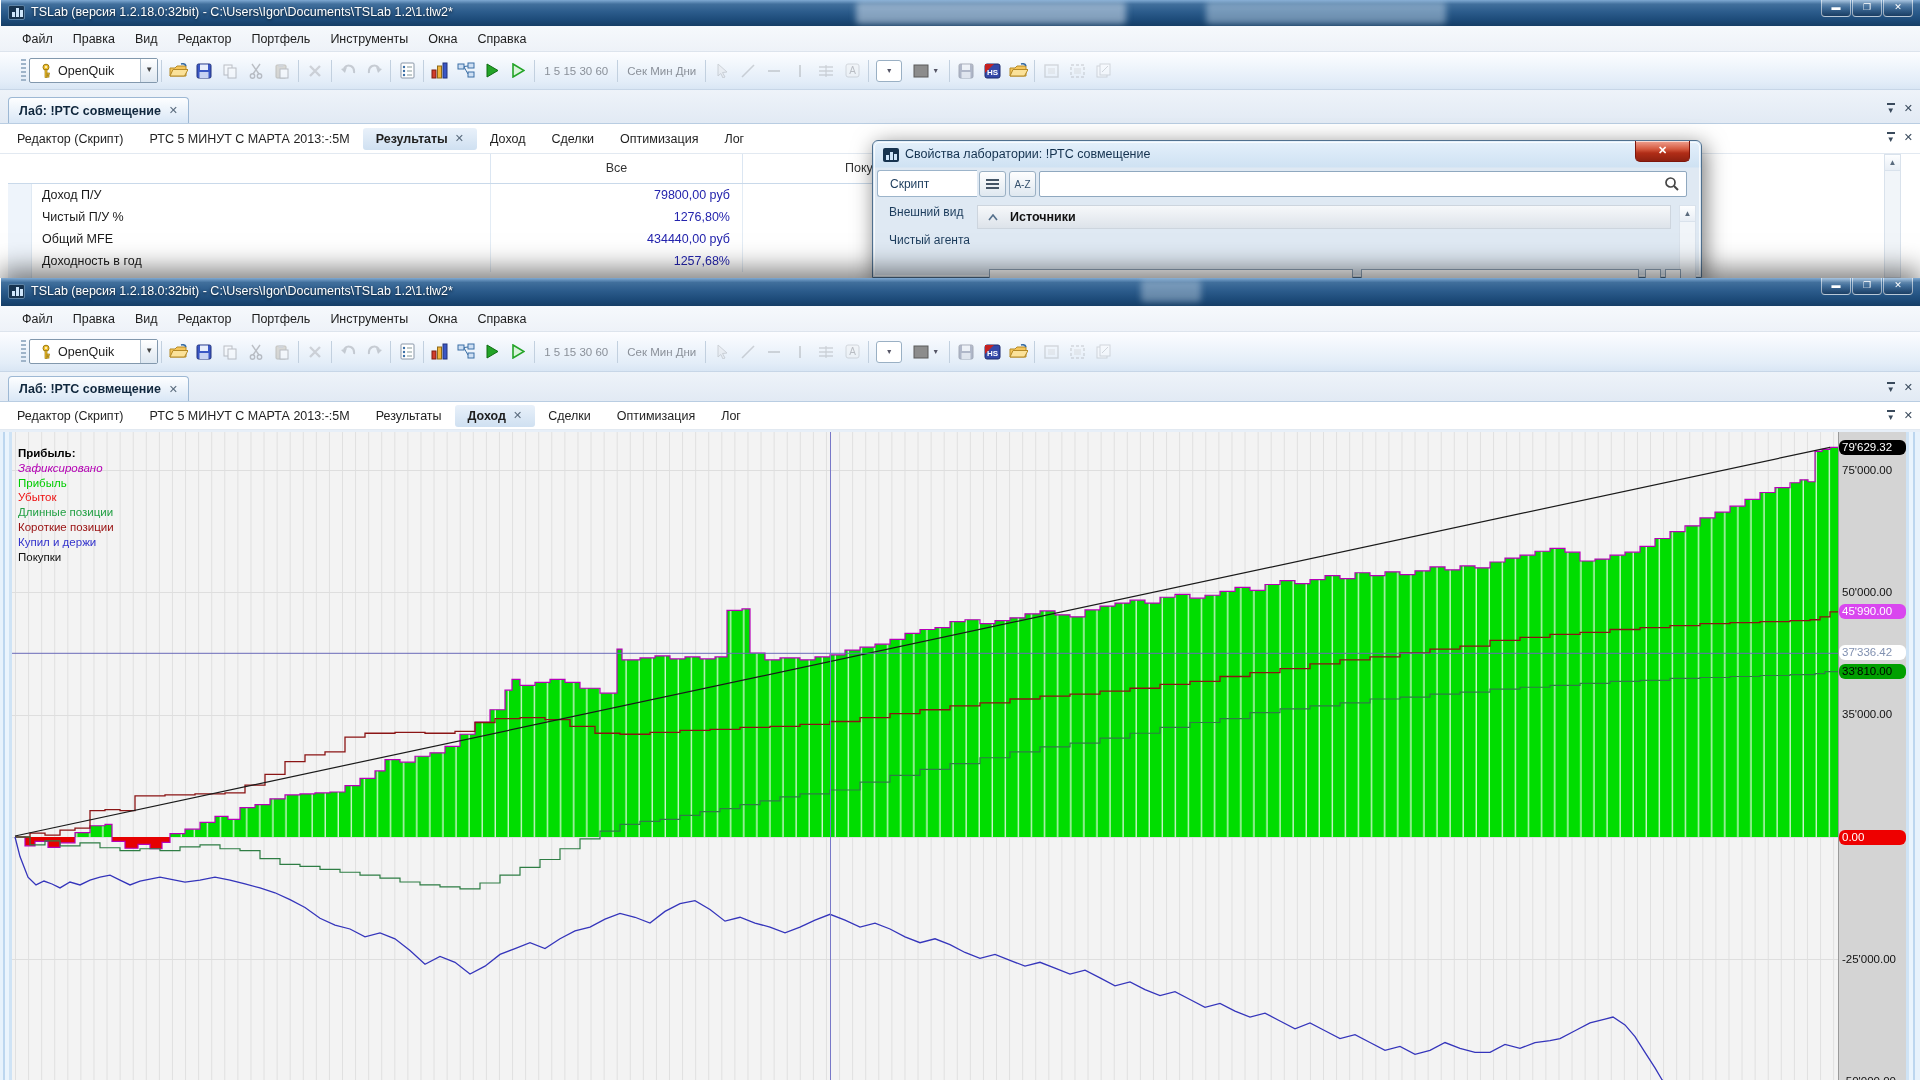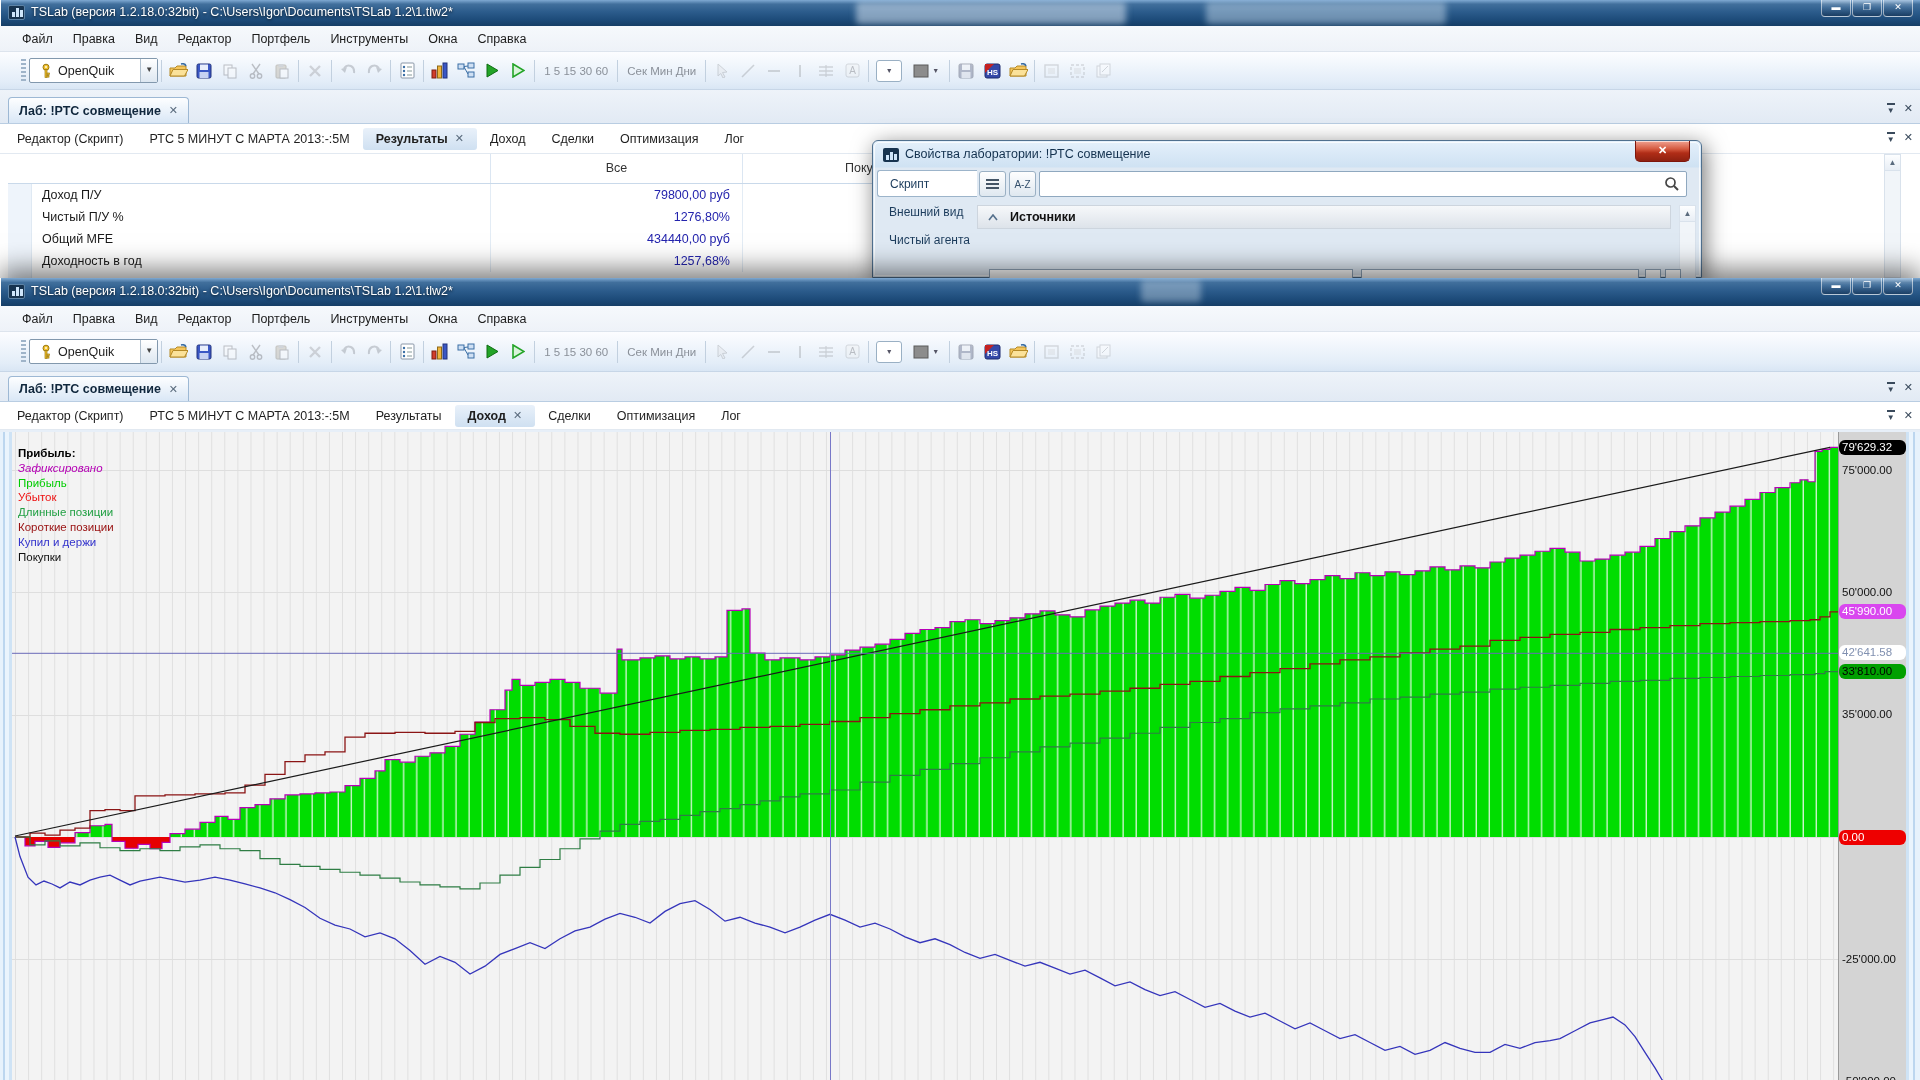--- a/index.html
+++ b/index.html
@@ -904,21 +904,21 @@
           <path d="M3.0,404.02L1818.0,15.35" fill="none" stroke="#1a1a1a" stroke-width="1.2"></path>
           <path d="M3.0,405.00L8.0,424.57L16.0,445.13L24.0,452.95L32.0,449.04L40.0,451.98L48.0,455.89L58.0,450.02L68.0,452.95L78.0,448.06L88.0,445.13L98.0,443.17L108.0,448.06L118.0,452.95L128.0,449.04L138.0,447.08L148.0,445.13L158.0,447.08L173.0,450.02L188.0,448.06L203.0,445.13L218.0,448.06L233.0,451.98L248.0,455.89L263.0,460.78L278.0,467.63L293.0,475.46L308.0,486.23L323.0,493.08L338.0,496.99L353.0,504.82L368.0,500.91L383.0,506.78L398.0,518.52L413.0,532.23L428.0,524.40L443.0,530.27L458.0,542.01L473.0,534.18L488.0,522.44L503.0,516.57L518.0,510.70L533.0,516.57L548.0,506.78L563.0,498.95L578.0,495.04L593.0,487.21L608.0,481.34L623.0,485.25L638.0,491.12L653.0,479.38L668.0,471.55L683.0,468.61L698.0,477.42L713.0,489.16L728.0,485.25L743.0,491.12L758.0,495.04L773.0,500.91L788.0,495.04L803.0,488.19L818.0,482.31L833.0,488.19L848.0,495.04L863.0,491.12L878.0,496.99L893.0,504.82L908.0,510.70L923.0,506.78L938.0,512.65L953.0,520.48L968.0,526.35L983.0,522.44L998.0,528.31L1013.0,534.18L1028.0,530.27L1043.0,536.14L1058.0,542.01L1073.0,538.10L1088.0,545.93L1103.0,553.76L1118.0,549.84L1133.0,557.67L1148.0,563.54L1163.0,559.63L1178.0,567.46L1193.0,575.29L1208.0,571.37L1223.0,579.20L1238.0,585.07L1253.0,581.16L1268.0,588.99L1283.0,596.82L1298.0,590.95L1313.0,598.77L1328.0,606.60L1343.0,602.69L1358.0,610.52L1373.0,618.35L1388.0,614.43L1403.0,622.26L1418.0,618.35L1433.0,610.52L1448.0,616.39L1463.0,620.31L1478.0,620.31L1493.0,612.48L1508.0,616.39L1523.0,610.52L1538.0,608.56L1548.0,606.60L1563.0,598.77L1578.0,590.95L1593.0,587.03L1601.0,585.07L1613.0,592.90L1623.0,604.65L1633.0,620.31L1643.0,635.96L1650.0,647.71L1658.0,657.49" fill="none" stroke="#3535bb" stroke-width="1.3"></path>
           <line x1="0" y1="221.30845658600003" x2="1826" y2="221.30845658600003" stroke="#6a6ab8" stroke-width="1"></line>
           <line x1="818.5" y1="0" x2="818.5" y2="650" stroke="#7878c8" stroke-width="1"></line>
         </svg>
       <div id="axisband">
           <div class="axlabel" style="top: 8px; background: rgb(0, 0, 0); color: rgb(255, 255, 255);">79'629.32</div>
           <div class="axlabel" style="top: 31px;">75'000.00</div>
           <div class="axlabel" style="top: 153px;">50'000.00</div>
           <div class="axlabel" style="top: 172px; background: #d946ef; color: rgb(255, 255, 255);">45'990.00</div>
-          <div class="axlabel" style="top: 213px; background: rgb(255, 255, 255); color: rgb(128, 144, 176);">42'641.58</div>
+          <div class="axlabel" style="top: 213px; background: rgb(255, 255, 255); color: rgb(128, 144, 176);">37'336.42</div>
           <div class="axlabel" style="top: 232px; background: rgb(0, 160, 0); color: rgb(0, 0, 0);">33'810.00</div>
           <div class="axlabel" style="top: 275px;">35'000.00</div>
           <div class="axlabel" style="top: 398px; background: rgb(238, 0, 0); color: rgb(255, 255, 255);">0.00</div>
           <div class="axlabel" style="top: 520px;">-25'000.00</div>
           <div class="axlabel" style="top: 642px;">-50'000.00</div>
         </div>
       <div id="plot-strip-r"></div>
       <div id="legend">
           <div class="t">Прибыль:</div>
           <div style="color: rgb(180, 0, 180); font-style: italic;">Зафиксировано</div>

